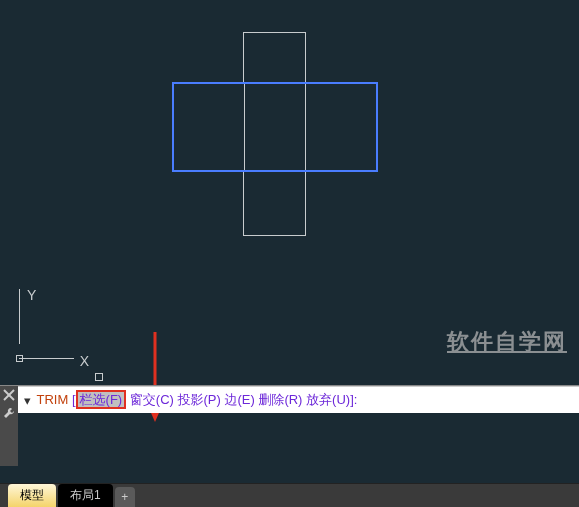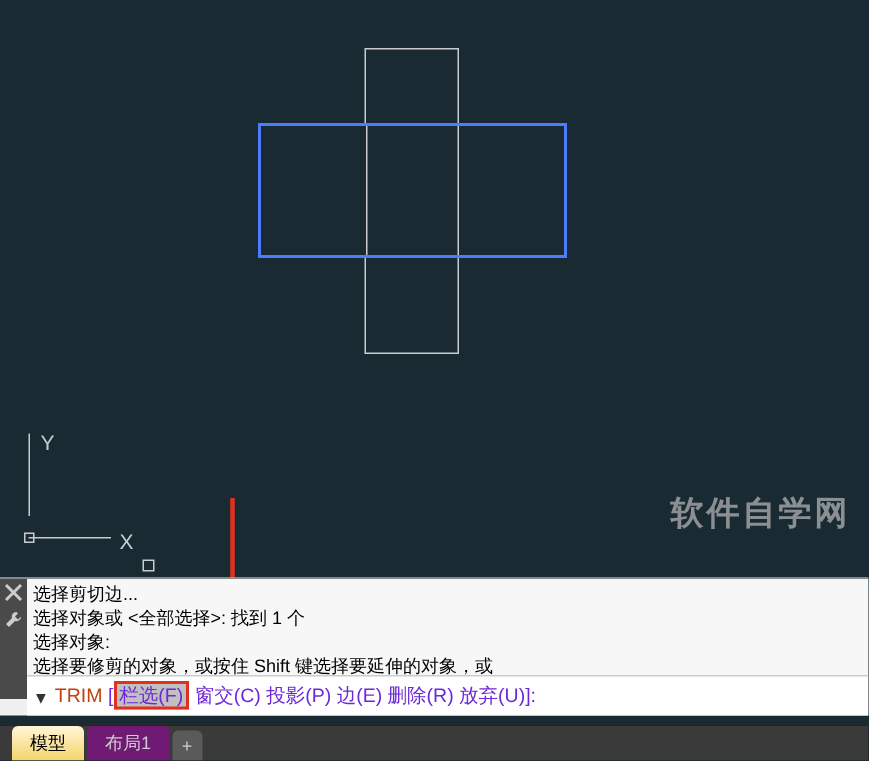--- a/index.html
+++ b/index.html
@@ -95,20 +95,21 @@
     height: 8px;
     border: 1px solid #c8ccce;
   }
   .watermark {
     position: absolute;
     right: 12px;
     bottom: 28px;
     text-align: right;
     color: #bbb;
     opacity: 0.7;
+    text-decoration: underline;
   }
   .watermark .wm-main { font-size: 22px; font-weight: bold; letter-spacing: 2px;}
   .watermark .wm-sub { font-size: 10px; letter-spacing: 2px; color:#999;}
   .arrow-annot {
     position: absolute;
     left: 145px;
     top: 332px;
     width: 20px;
     height: 90px;
     pointer-events: none;
@@ -170,21 +171,21 @@
     bottom: 0;
     width: 579px;
     height: 24px;
     background: #3a3a3a;
     display: flex;
     align-items: flex-end;
     padding-left: 8px;
     border-top: 1px solid #222;
   }
   .tab {
-    background: #701a75;
+    background: #000000;
     color: #ccc;
     font-size: 12px;
     padding: 3px 12px;
     border-top-left-radius: 4px;
     border-top-right-radius: 4px;
     margin-right: 2px;
     cursor: pointer;
   }
   .tab.active {
     background: linear-gradient(#fff6d8, #f4d46a);
@@ -232,26 +233,20 @@
 
 <div class="cmd-panel">
   <div class="cmd-sidebar">
     <svg class="cmd-icon" viewBox="0 0 14 14">
         <line x1="2" y1="2" x2="12" y2="12" stroke="#ccc" stroke-width="2"></line>
         <line x1="12" y1="2" x2="2" y2="12" stroke="#ccc" stroke-width="2"></line>
       </svg>
     <svg class="cmd-icon" viewBox="0 0 14 14">
         <path d="M9 2a3 3 0 0 0-3 4L2 10l2 2 4-4a3 3 0 0 0 4-3l-2 2-2-2 2-2z" fill="#ccc"></path>
       </svg>
-  </div>
-  <div class="cmd-history">
-    <div>选择剪切边...</div>
-    <div>选择对象或 &lt;全部选择&gt;:   找到 1 个</div>
-    <div>选择对象:</div>
-    <div>选择要修剪的对象，或按住 Shift 键选择要延伸的对象，或</div>
   </div>
   <div class="cmd-input-row">
     <span class="cmd-prompt-caret">▾</span>
     <span>
       <span class="cmd-name">TRIM</span>
       <span class="cmd-options">
         <span>[</span><span class="opt-highlight">栏选(F)</span>
         <span>窗交(C)</span>
         <span>投影(P)</span>
         <span>边(E)</span>

